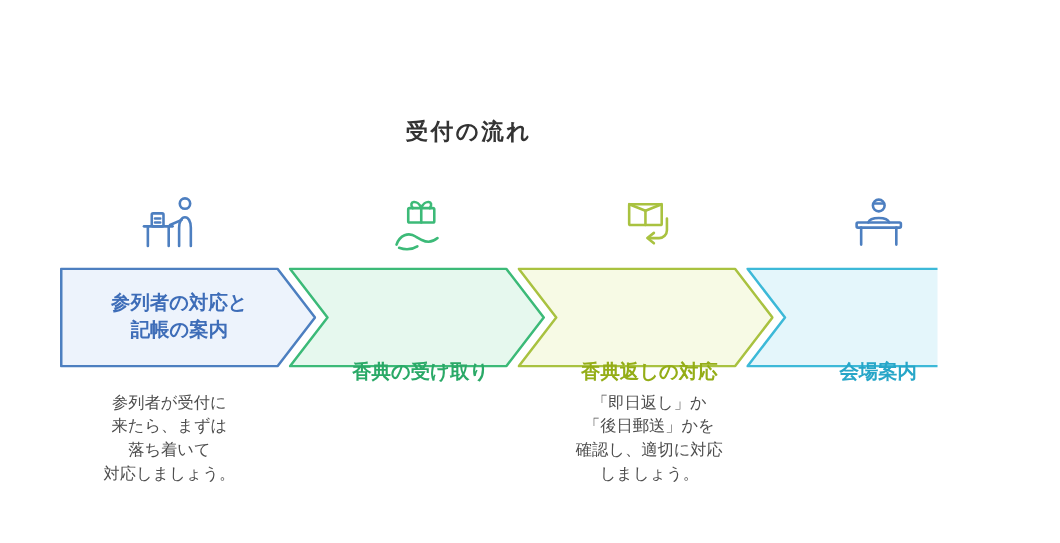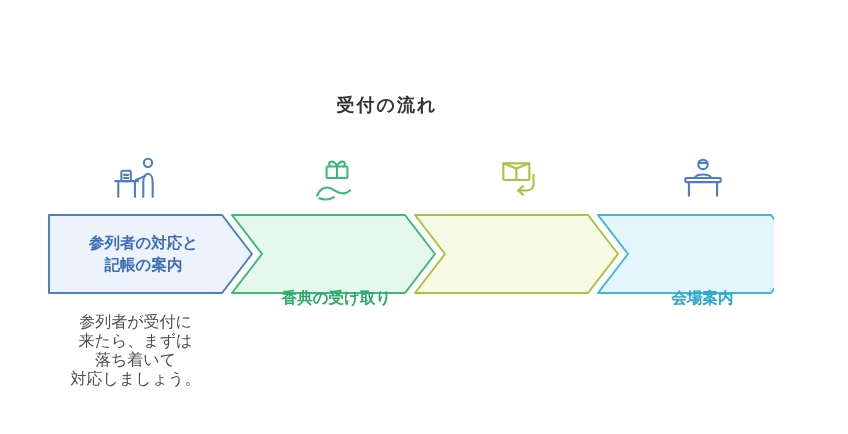--- a/index.html
+++ b/index.html
@@ -1,17 +1,17 @@
 <!DOCTYPE html>
 <html><head>
 <meta charset="utf-8">
 <style>
   html,body { margin:0; padding:0; background:#fff; }
   body { width:848px; height:434px; font-family:"Liberation Sans","DejaVu Sans",sans-serif; }
-  .canvas { position:relative; width:750px; height:434px; background:#ffffff; overflow:hidden;padding-left:24px; }
+  .canvas { position:relative; width:750px; height:434px; background:#ffffff; overflow:hidden; }
 
   .title {
     position:absolute; top:93px; left:0; right:0;
     text-align:center; font-size:18px; font-weight:bold;
     color:#333333; letter-spacing:2px;
   }
 
   .step { position:absolute; top:150px; width:205px; height:280px; }
   .step1 { left:48px; }
   .step2 { left:231px; }
@@ -30,21 +30,21 @@
   .label {
     position:absolute; top:64px; left:0; right:0; height:80px;
     display:flex; align-items:center; justify-content:center;
     text-align:center; font-weight:bold; font-size:15.5px; line-height:1.4;
     white-space:pre-line; box-sizing:border-box; padding-right:30px;
   }
   .notched .label { padding-left:34px; padding-right:28px;margin-top:44px; }
 
   .desc {
     position:absolute; top:162px; left:0; right:0;
-    text-align:center; font-size:16px; line-height:19px;
+    text-align:center; font-size:13px; line-height:19px;
     color:#4d4d4d; white-space:pre-line;
     box-sizing:border-box; padding-right:30px;
   }
   .notched .desc { padding-left:34px; padding-right:28px; }
 </style>
 </head>
 <body>
 
 <div class="canvas">
 
@@ -101,20 +101,25 @@
           <path d="M8 9l12.5 5L33 9"></path>
           <path d="M20.5 14v11"></path>
           <path d="M37 20v9a6 6 0 0 1-6 6h-8"></path>
           <path d="M27 31l-5 4 5 4"></path>
         </g>
       </svg>
     </div>
     <svg class="arrow-svg" width="205" height="80" viewBox="0 0 205 80">
       <polygon points="1,1 174,1 204,40 174,79 1,79 31,40" stroke-width="2" stroke-linejoin="round" fill="#f7fae5" stroke="#a9c240"></polygon>
     </svg>
+    <div class="label" style="color: rgb(148, 173, 23);">香典返しの対応</div>
+    <div class="desc">「即日返し」か
+「後日郵送」かを
+確認し、適切に対応
+しましょう。</div>
   </div>
 
   <div class="step step4 notched">
     <div class="icon-wrap" style="color: rgb(77, 127, 192);">
       <svg width="50" height="50" viewBox="0 0 48 48">
         <g fill="none" stroke="currentColor" stroke-width="2" stroke-linecap="round" stroke-linejoin="round">
           <circle cx="24" cy="10" r="4.5"></circle>
           <path d="M20.5 8.5h7"></path>
           <path d="M16 23c1.5-4.5 14.5-4.5 16 0"></path>
           <rect x="7" y="23" width="34" height="4" rx="1"></rect>

